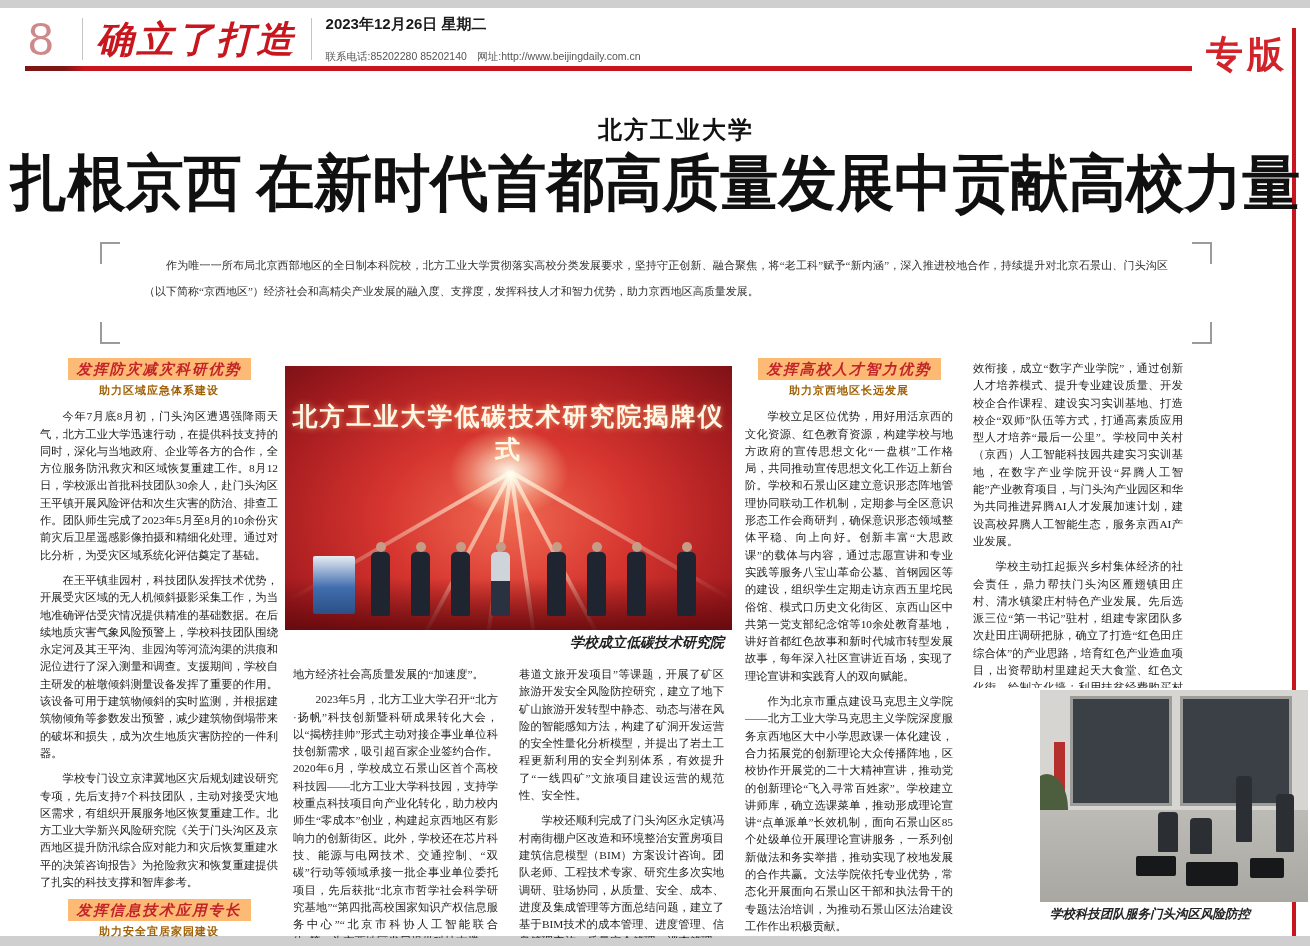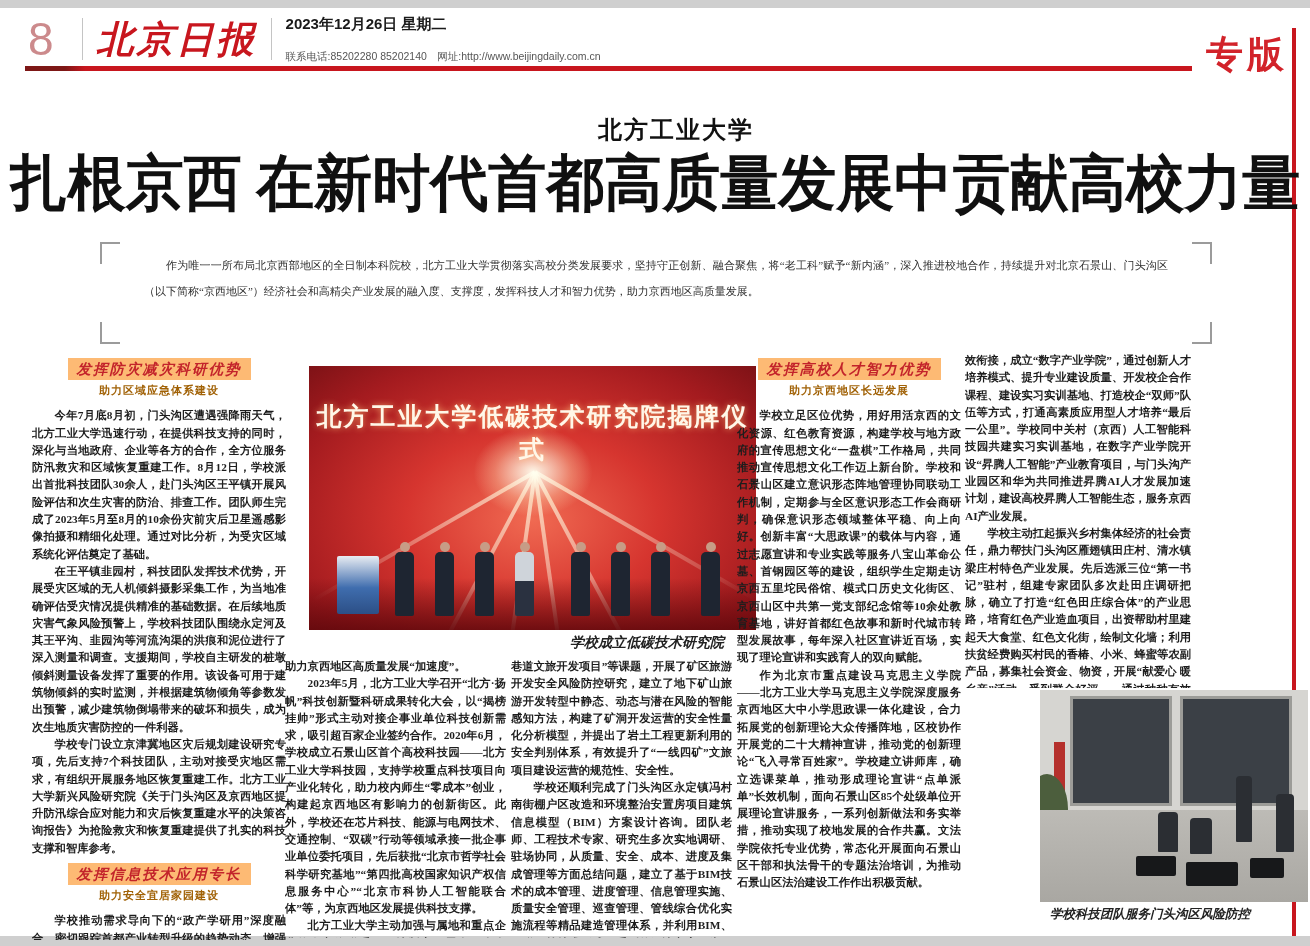--- a/index.html
+++ b/index.html
@@ -36,31 +36,31 @@
   .corner{position:absolute;width:18px;height:20px;border:0 solid #9b9b9b;}
   .c-tl{left:0;top:-4px;border-left-width:2px;border-top-width:2px;}
   .c-bl{left:0;bottom:-6px;border-left-width:2px;border-bottom-width:2px;}
   .c-tr{right:0;top:-4px;border-right-width:2px;border-top-width:2px;}
   .c-br{right:0;bottom:-6px;border-right-width:2px;border-bottom-width:2px;}
   .intro-text{padding:6px 44px 0 44px;font-size:11px;line-height:26px;color:#2e2e2e;
               text-align:justify;text-indent:2em;}
 
   
   .col{position:absolute;overflow:hidden;font-size:11.3px;line-height:17.3px;color:#1d1d1d;text-align:justify;}
-  .col p{margin:0;font-weight:bold;}
+  .col p{margin:8px;}
   .col p.indent{text-indent:2em;}
   .sec-head{text-align:center;margin:6px 0 7px 0;}
   .sec-tag{display:inline-block;background:#fdba74;color:#c3242b;font-weight:bold;font-style:italic;
            font-size:14.5px;letter-spacing:2px;padding:1px 9px;line-height:20px;}
   .sec-sub{font-size:11px;font-weight:900;color:#a16207;letter-spacing:1px;margin-top:3px;
            font-family:Liberation Mono, monospace;}
 
   
   .photo1{position:absolute;left:285px;top:366px;width:447px;height:264px;overflow:hidden;
-          background:radial-gradient(ellipse at 50% 58%,#f06a52 0%,#d6352f 40%,#a41b1f 78%,#7e1216 100%);margin-left:24px;}
+          background:radial-gradient(ellipse at 50% 58%,#f06a52 0%,#d6352f 40%,#a41b1f 78%,#7e1216 100%);}
   .photo1 .ray{position:absolute;left:50%;top:40%;width:4px;height:320px;transform-origin:top center;
                background:linear-gradient(to bottom,rgba(255,255,230,.75),rgba(255,255,255,0) 80%);}
   .photo1 .glow{position:absolute;left:50%;top:40%;width:120px;height:90px;transform:translate(-50%,-50%);
                 background:radial-gradient(ellipse,rgba(255,255,240,.95) 0%,rgba(255,220,180,.35) 45%,rgba(255,255,255,0) 70%);}
   .photo1 .banner{position:absolute;left:0;top:34px;width:100%;text-align:center;color:#fff7e8;
                   font-size:25px;font-weight:900;letter-spacing:2px;text-shadow:0 0 6px rgba(255,190,120,.8);}
   .photo1 .floor{position:absolute;left:0;bottom:0;width:100%;height:52px;
                  background:linear-gradient(to bottom,rgba(120,10,14,0),rgba(96,8,12,.85));}
   .person{position:absolute;bottom:14px;width:19px;height:74px;}
   .person .head{position:absolute;left:4.5px;top:0;width:10px;height:10px;border-radius:50%;background:#c79c86;}
@@ -88,21 +88,21 @@
 </head>
 <body>
 
 <div class="page">
   <div class="edge top"></div>
   <div class="edge bottom"></div>
 
   <div class="masthead">
     <div class="pagenum">8</div>
     <div class="mast-div"></div>
-    <div class="paper-logo">北京日报</div>
+    <div class="paper-logo">确立了打造</div>
     <div class="mast-div"></div>
     <div class="mast-info">
       <div class="mast-date">2023年12月26日 星期二</div>
       <div class="mast-contact">联系电话:85202280 85202140　网址:http://www.beijingdaily.com.cn</div>
     </div>
   </div>
   <div class="edition">专版</div>
   <div class="red-rule"></div>
   <div class="red-vline"></div>
 
@@ -172,21 +172,21 @@
         <div class="body"></div>
       </div>
     <div class="person" style="left:392px;">
         <div class="head"></div>
         <div class="body"></div>
       </div>
   </div>
   <div class="caption1">学校成立低碳技术研究院</div>
 
   <div class="col" style="left:285px;top:658px;width:221px;height:280px;">
-    <p>助力京西地区高质量发展“加速度”。</p>
+    <p>地方经济社会高质量发展的“加速度”。</p>
     <p class="indent">2023年5月，北方工业大学召开“北方·扬帆”科技创新暨科研成果转化大会，以“揭榜挂帅”形式主动对接企事业单位科技创新需求，吸引超百家企业签约合作。2020年6月，学校成立石景山区首个高校科技园——北方工业大学科技园，支持学校重点科技项目向产业化转化，助力校内师生“零成本”创业，构建起京西地区有影响力的创新街区。此外，学校还在芯片科技、能源与电网技术、交通控制、“双碳”行动等领域承接一批企事业单位委托项目，先后获批“北京市哲学社会科学研究基地”“第四批高校国家知识产权信息服务中心”“北京市科协人工智能联合体”等，为京西地区发展提供科技支撑。</p>
     <p class="indent">北方工业大学主动加强与属地和重点企业的全方位联系，因地制宜开展多层次合作。新兴风险研究院依托“京西文旅‘一线四矿’井下</p>
   </div>
 
   <div class="col" style="left:511px;top:658px;width:221px;height:280px;">
     <p>巷道文旅开发项目”等课题，开展了矿区旅游开发安全风险防控研究，建立了地下矿山旅游开发转型中静态、动态与潜在风险的智能感知方法，构建了矿洞开发运营的安全性量化分析模型，并提出了岩土工程更新利用的安全判别体系，有效提升了“一线四矿”文旅项目建设运营的规范性、安全性。</p>
     <p class="indent">学校还顺利完成了门头沟区永定镇冯村南街棚户区改造和环境整治安置房项目建筑信息模型（BIM）方案设计咨询。团队老师、工程技术专家、研究生多次实地调研、驻场协同，从质量、安全、成本、进度及集成管理等方面总结问题，建立了基于BIM技术的成本管理、进度管理、信息管理实施、质量安全管理、巡查管理、管线综合优化实施流程等精品建造管理体系，并利用BIM、互联网等技术形成一系列的解决方案，为居民安心居住、舒心生活贡献力量。</p>
   </div>
 
   <div class="col" style="left:737px;top:352px;width:224px;height:588px;">

